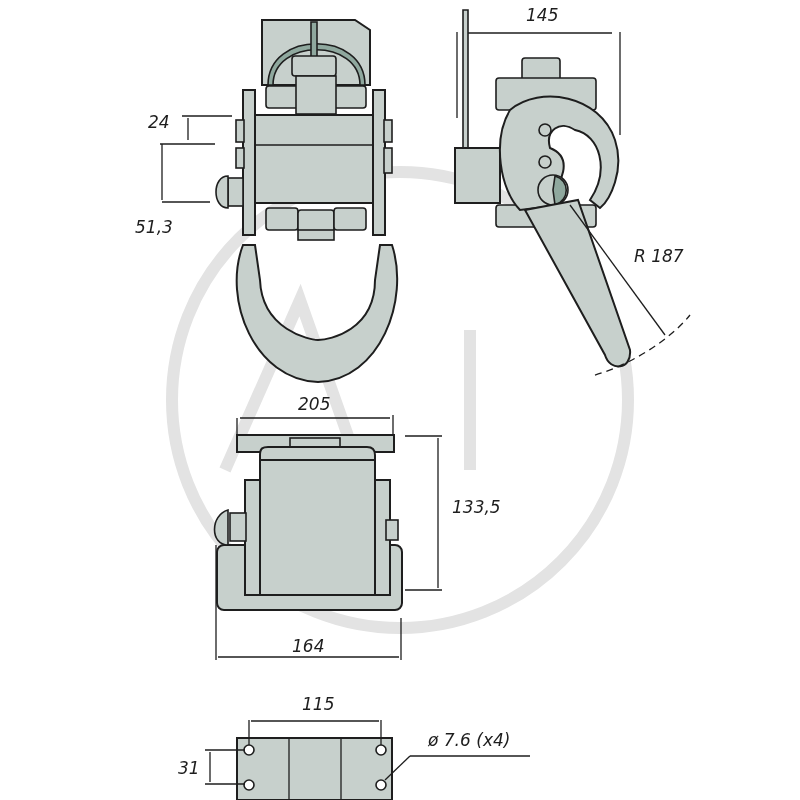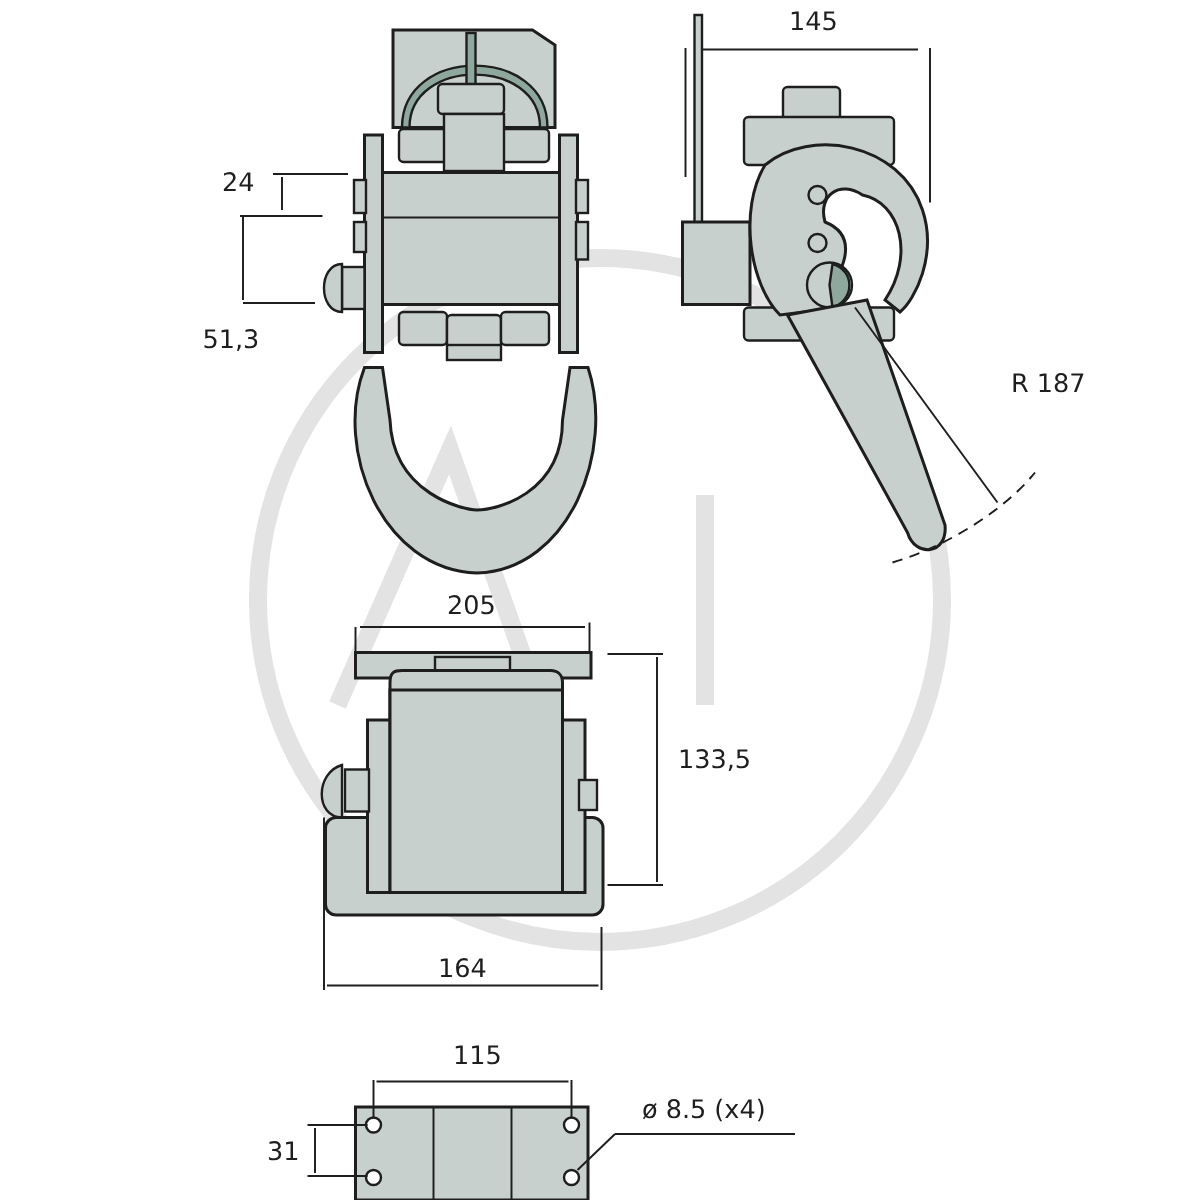--- a/index.html
+++ b/index.html
@@ -4,21 +4,21 @@
 <style>
   html, body { margin:0; padding:0; background:#ffffff; }
   body { width:800px; height:800px; overflow:hidden; position:relative; font-family:"DejaVu Sans", sans-serif; }
   svg { position:absolute; left:0; top:0; }
   .part { fill:#c7d0cc; stroke:#1e1e1e; stroke-width:2; }
   .part-thin { fill:#c7d0cc; stroke:#1e1e1e; stroke-width:1.6; }
   .accent { fill:#8fa89e; stroke:#1e1e1e; stroke-width:1.6; }
   .dim { stroke:#1e1e1e; stroke-width:1.3; fill:none; }
   .dash { stroke:#1e1e1e; stroke-width:1.3; fill:none; stroke-dasharray:7 5; }
   .wm { fill:none; stroke:#e3e3e3; stroke-width:12; }
-  .lbl { position:absolute; font-family:"DejaVu Sans", sans-serif; font-size:17px; color:#1e1e1e; white-space:nowrap; }
+  .lbl { position:absolute; font-family:"DejaVu Sans", sans-serif; font-size:17px; color:#1e1e1e; white-space:nowrap;font-style:italic; }
 </style>
 </head>
 <body>
 
 <svg width="800" height="800" viewBox="0 0 800 800">
 
   <g>
     <circle class="wm" cx="400" cy="400" r="228"></circle>
     <path class="wm" d="M225 470 L300 300 L360 470"></path>
     <path class="wm" d="M470 330 L470 470"></path>
@@ -121,19 +121,19 @@
     <line class="dim" x1="205" y1="784" x2="245" y2="784"></line>
     <line class="dim" x1="210" y1="752" x2="210" y2="782"></line>
     <line class="dim" x1="385" y1="780" x2="410" y2="756"></line>
     <line class="dim" x1="410" y1="756" x2="530" y2="756"></line>
   </g>
 </svg>
 
 <span class="lbl" style="left:148px;top:112px;text-align:right;">24</span>
 <span class="lbl" style="left:108px;top:217px;margin-left:27px;">51,3</span>
 <span class="lbl" style="left:526px;top:5px;">145</span>
-<span class="lbl" style="left:634px;top:246px;margin-left:40px;">R 187</span>
+<span class="lbl" style="left:634px;top:246px;">R 187</span>
 <span class="lbl" style="left:298px;top:394px;">205</span>
 <span class="lbl" style="left:452px;top:497px;">133,5</span>
 <span class="lbl" style="left:292px;top:636px;">164</span>
 <span class="lbl" style="left:302px;top:694px;">115</span>
 <span class="lbl" style="left:178px;top:758px;">31</span>
-<span class="lbl" style="left:428px;top:730px;">ø 8.5 (x4)</span>
+<span class="lbl" style="left:428px;top:730px;">ø 7.6 (x4)</span>
 
 </body></html>

